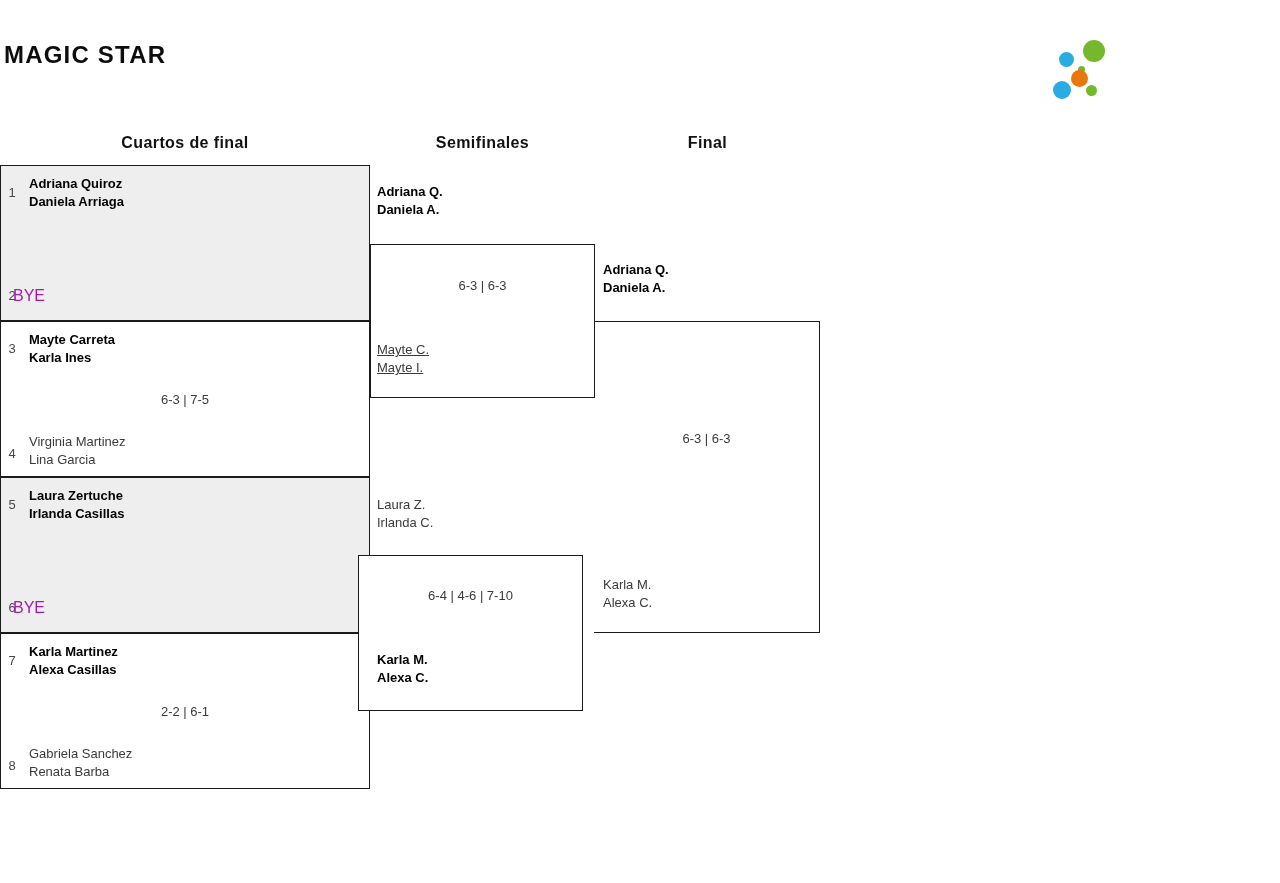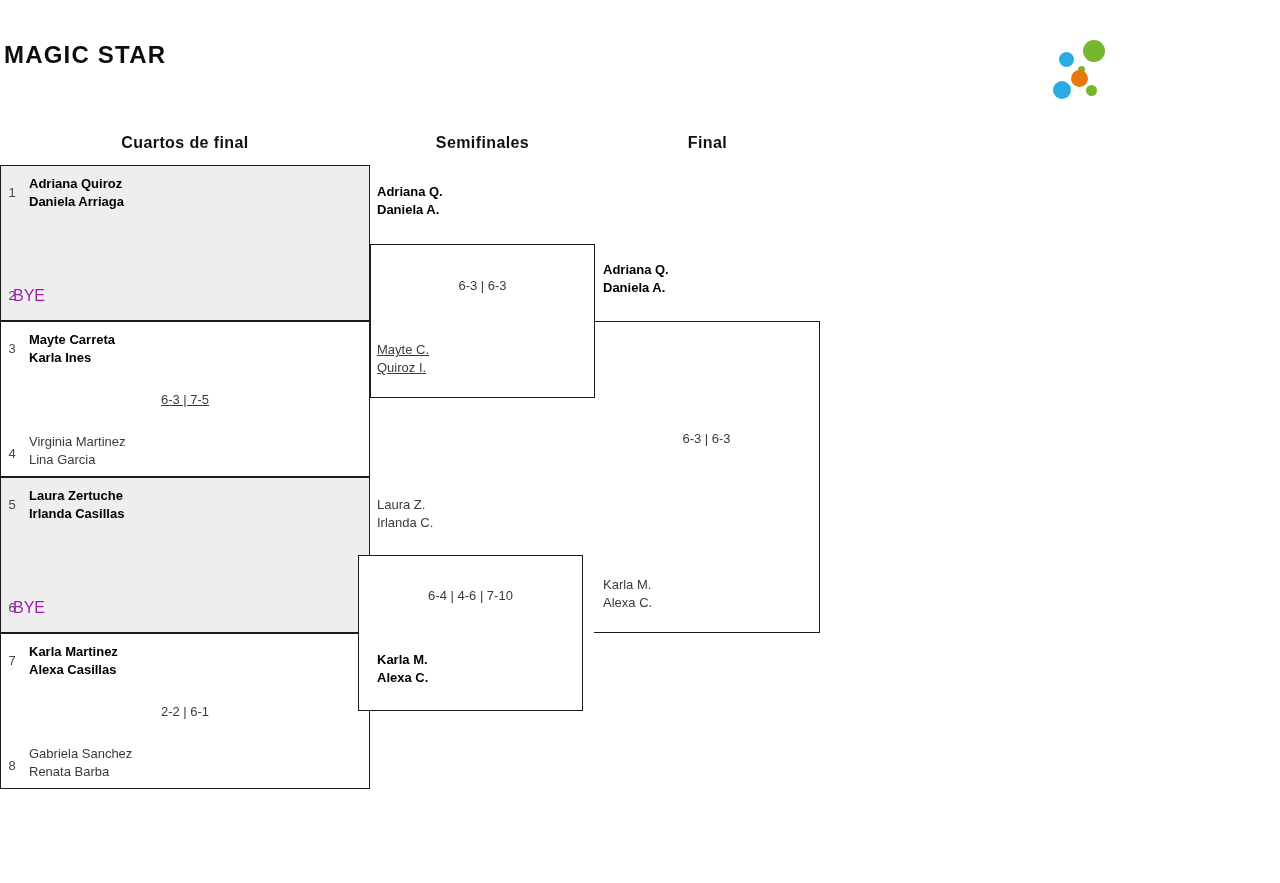--- a/index.html
+++ b/index.html
@@ -64,21 +64,21 @@
     <span class="seed s-bottom">2</span>
     <span class="bye-label">BYE</span>
   </div>
 
   <div class="box qf" style="top:283px;">
     <span class="seed s-top">3</span>
     <div class="team winner t-top">
       <div>Mayte Carreta</div>
       <div>Karla Ines</div>
     </div>
-    <div class="score" style="top:70px;text-decoration:underline;">6-3 | 7-5</div>
+    <div class="score" style="top:70px;">6-3 | 7-5</div>
     <span class="seed" style="top:123px;">4</span>
     <div class="team t-bottom">
       <div>Virginia Martinez</div>
       <div>Lina Garcia</div>
     </div>
   </div>
 
   <div class="box qf bye-bg" style="top:439px;">
     <span class="seed s-top">5</span>
     <div class="team winner t-top">
@@ -107,21 +107,21 @@
     <div>Adriana Q.</div>
     <div>Daniela A.</div>
   </div>
 
   <div class="box" style="left:370px;top:206px;width:225px;height:154px;">
     <div class="score" style="top:33px;">6-3 | 6-3</div>
   </div>
 
   <div class="team" style="left:377px;top:303px;text-decoration:underline;">
     <div>Mayte C.</div>
-    <div>Quiroz I.</div>
+    <div>Mayte I.</div>
   </div>
 
   <div class="team" style="left:377px;top:458px;">
     <div>Laura Z.</div>
     <div>Irlanda C.</div>
   </div>
 
   <div class="box" style="left:358px;top:517px;width:225px;height:156px;">
     <div class="score" style="top:32px;">6-4 | 4-6 | 7-10</div>
   </div>

